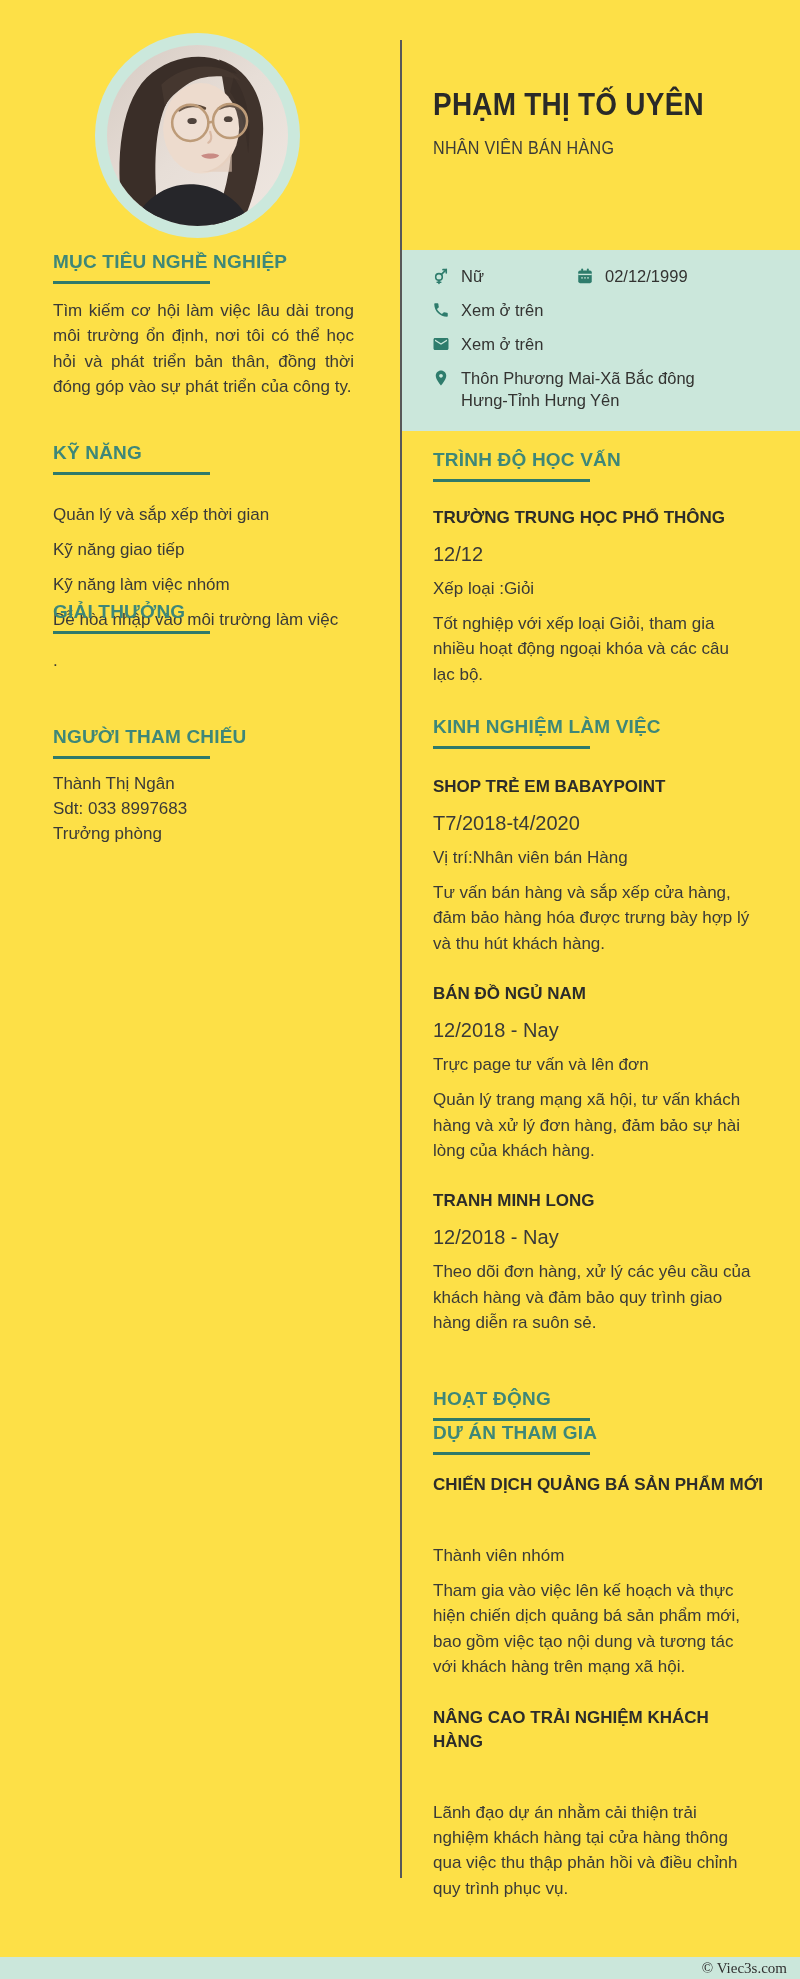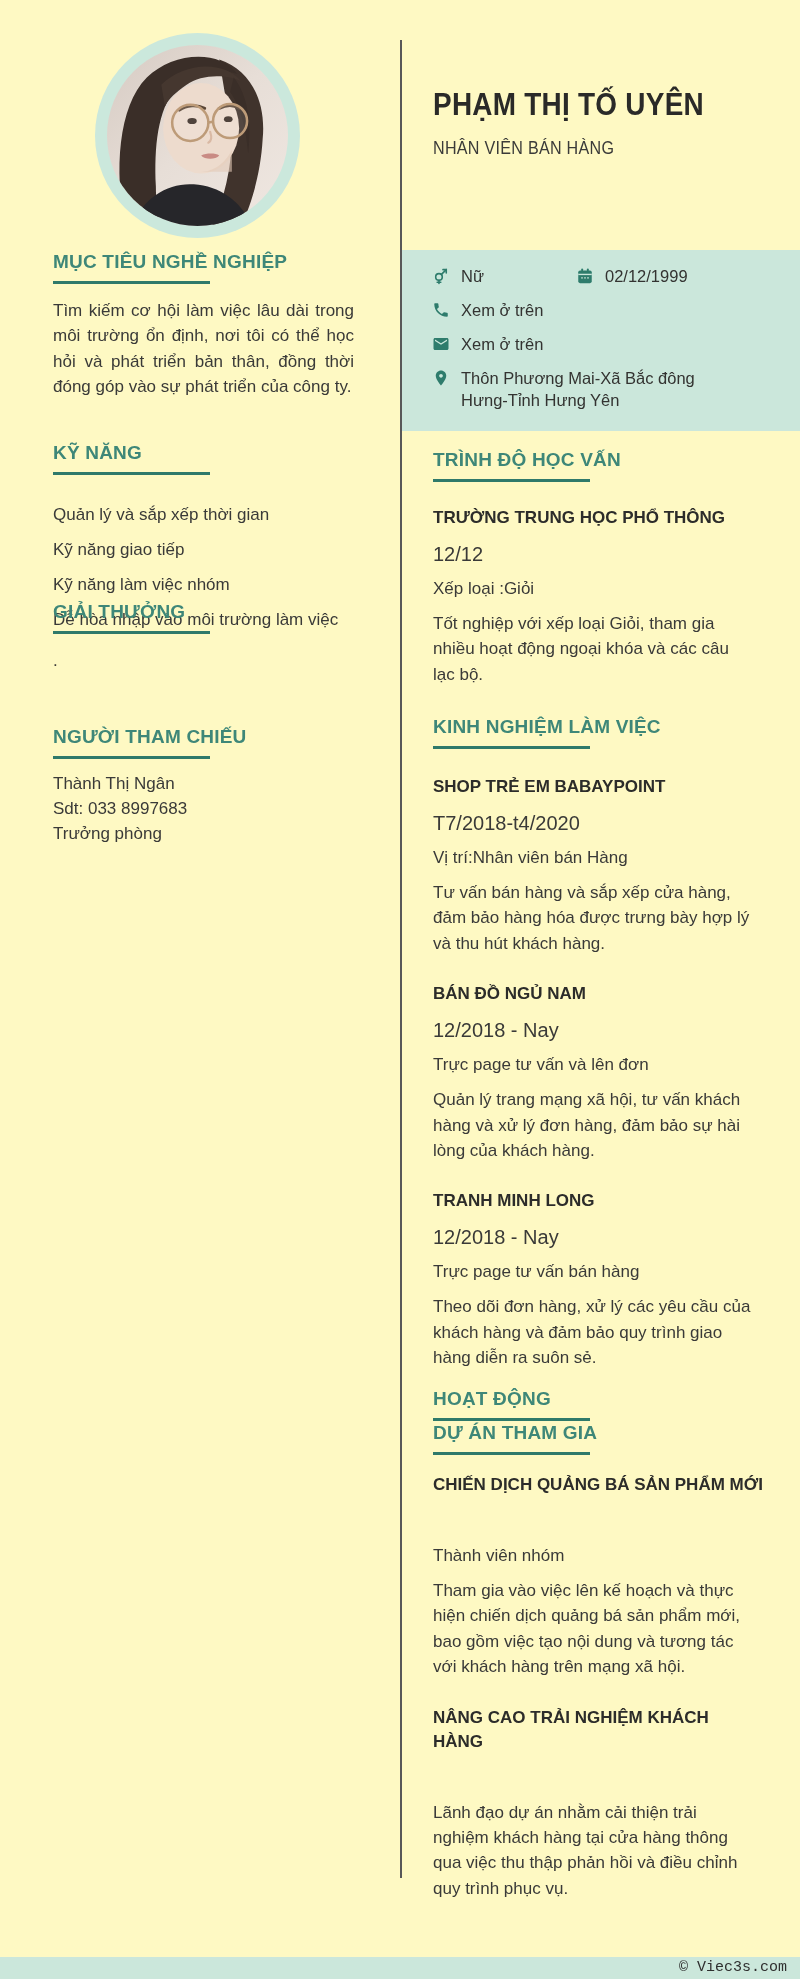--- a/index.html
+++ b/index.html
@@ -1,18 +1,18 @@
 <!DOCTYPE html>
 <html><head>
 <meta charset="utf-8">
 <style>
   * { margin:0; padding:0; box-sizing:border-box; }
   html,body { background:#ffffff; }
   .page {
-    position:relative; width:800px; height:1979px; background:#fef9c3;
+    position:relative; width:800px; height:1979px; background:#fde047;
     font-family:"Liberation Sans", sans-serif; color:#3a3a38; overflow:hidden;
   }
   
   .photo {
     position:absolute; left:95px; top:33px; width:205px; height:205px;
     border-radius:50%; background:#cbe8dc; display:flex; align-items:center; justify-content:center;
   }
   .photo-inner { width:181px; height:181px; border-radius:50%; overflow:hidden; }
   
   .vdivider { position:absolute; left:400px; top:40px; width:2px; height:1838px; background:#585858; }
@@ -52,21 +52,21 @@
   .entries.exp { margin-top:26px; }
   .entries.proj { margin-top:18px; }
   .entry + .entry { margin-top:26px; }
   .entry-title { font-size:17px; font-weight:bold; color:#2c2c2a; line-height:24px; }
   .entry-date { font-size:20px; line-height:24px; margin-top:12px; min-height:24px; }
   .entry-role { font-size:17px; line-height:24px; margin-top:11px; }
   .entry-desc { font-size:17px; line-height:25.4px; margin-top:10px; width:322px; }
   
   .footer {
     position:absolute; left:0; top:1957px; width:800px; height:22px; background:#cbe7db;
-    text-align:right; padding-right:13px; font-family:Liberation Mono, monospace;
+    text-align:right; padding-right:13px; font-family:Liberation Serif, serif;
     font-size:15px; line-height:22px; color:#2f2f2f;
   }
 </style>
 </head>
 <body>
 
 <div class="page">
 
   <div class="photo">
     <div class="photo-inner">
@@ -223,21 +223,20 @@
       </div>
       <div class="entry">
         <div class="entry-title">BÁN ĐỒ NGỦ NAM</div>
         <div class="entry-date">12/2018 - Nay</div>
         <div class="entry-role">Trực page tư vấn và lên đơn</div>
         <div class="entry-desc">Quản lý trang mạng xã hội, tư vấn khách hàng và xử lý đơn hàng, đảm bảo sự hài lòng của khách hàng.</div>
       </div>
       <div class="entry">
         <div class="entry-title">TRANH MINH LONG</div>
         <div class="entry-date">12/2018 - Nay</div>
-        <div class="entry-role">Trực page tư vấn bán hàng</div>
         <div class="entry-desc">Theo dõi đơn hàng, xử lý các yêu cầu của khách hàng và đảm bảo quy trình giao hàng diễn ra suôn sẻ.</div>
       </div>
     </div>
   </div>
 
   <div class="sec right-col" style="top:1387px">
     <div class="sec-h">HOẠT ĐỘNG</div>
     <div class="underbar"></div>
   </div>
 

